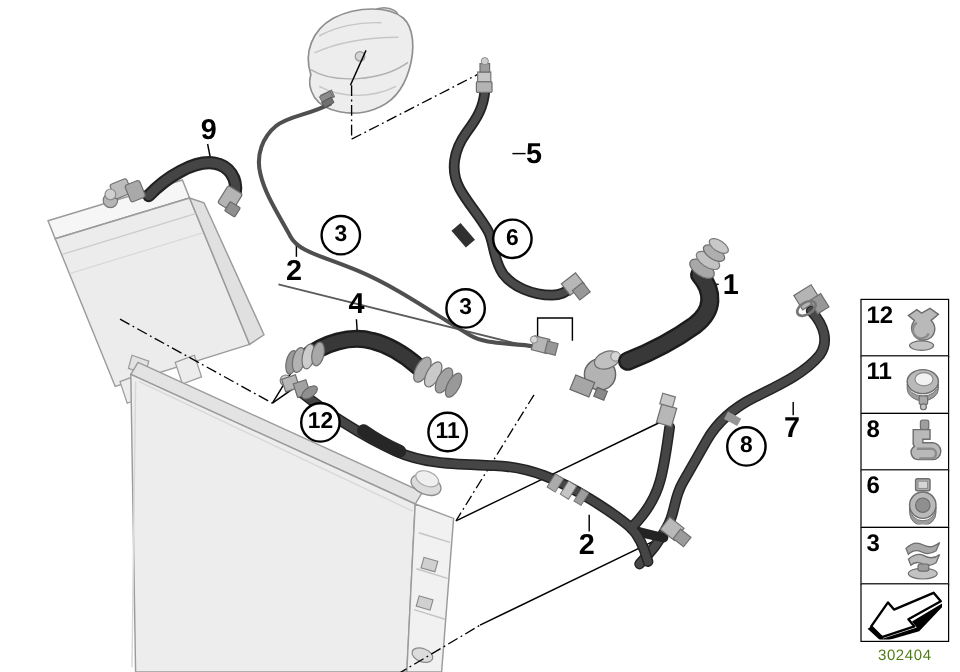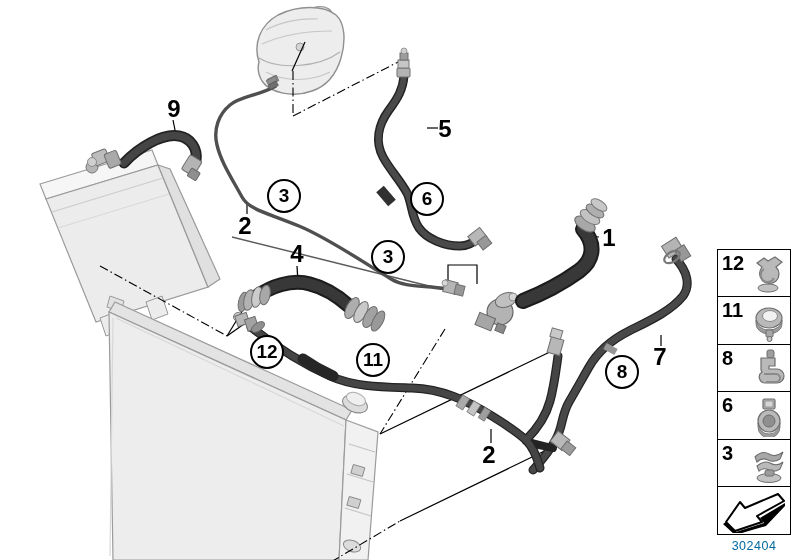--- a/index.html
+++ b/index.html
@@ -11,21 +11,21 @@
   .circ{width:30px;height:30px;border:2.3px solid #000;border-radius:50%;background:#fff;
         font-weight:bold;font-size:19px;display:flex;align-items:center;justify-content:center;}
   .legend{position:absolute;left:717px;top:249px;width:74px;}
   .cell{position:relative;box-sizing:border-box;width:74px;height:49px;border:1.6px solid #000;
         background:#fff;margin-top:-1.6px;cursor:pointer;}
   .cell:first-child{margin-top:0;}
   .cell .num{position:absolute;left:4px;top:2px;font-weight:bold;font-size:20px;color:#000;}
   .cell svg{position:absolute;right:1px;top:3px;}
   .cell.arrowcell svg{left:3px;top:4px;}
   .drawing-number{position:absolute;left:717px;top:539px;width:74px;text-align:center;
-        font-size:12.5px;color:#0369a1;letter-spacing:.5px;}
+        font-size:12.5px;color:#4d7c0f;letter-spacing:.5px;}
 </style>
 </head>
 <body>
 
 <div class="stage">
 
 <svg class="drawing" width="800" height="560" viewBox="0 0 800 560">
 
   <g>
     <ellipse cx="320" cy="14" rx="12" ry="7.5" fill="#e2e2e2" stroke="#8f8f8f" stroke-width="1.2"></ellipse>

